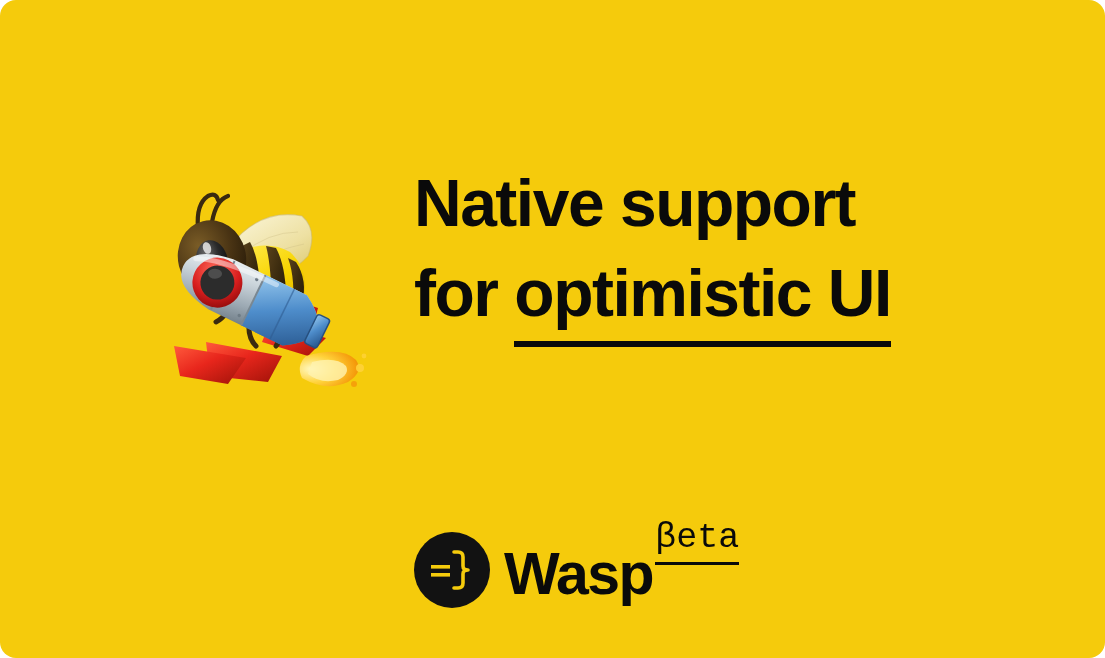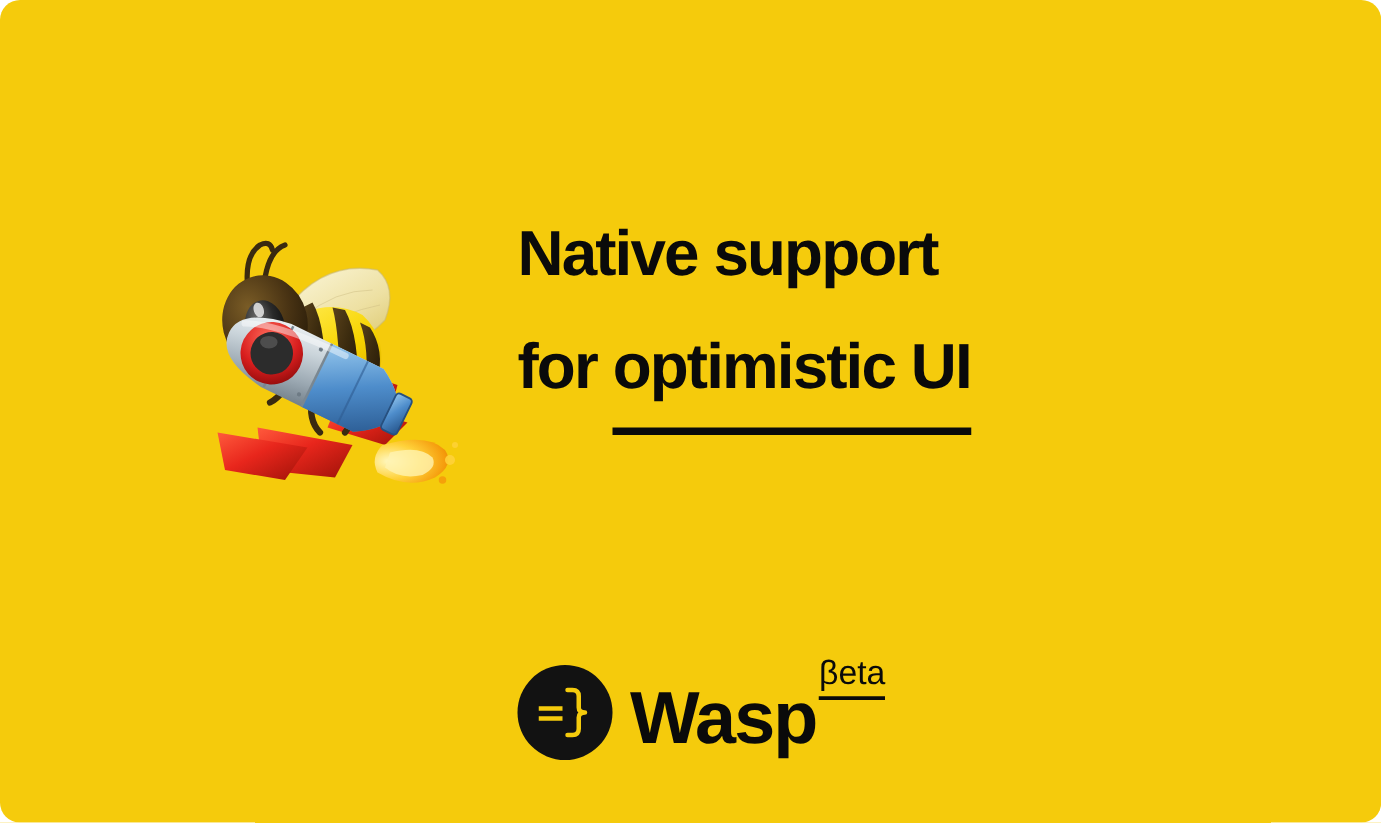--- a/index.html
+++ b/index.html
@@ -37,27 +37,27 @@
 
   
   #headline {
     position: absolute;
     left: 414px;
     top: 158px;
     width: 600px;
     color: #0A0A0A;
     font-family: "Liberation Sans", sans-serif;
     font-weight: bold;
-    font-size: 51px;
+    font-size: 66px;
     line-height: 90px;
     letter-spacing: -1.5px;
   }
   #headline .u {
     border-bottom: 6px solid #0A0A0A;
-    padding-bottom: 21px;
+    padding-bottom: 11px;
     display: inline;
     box-decoration-break: clone;
     text-align: right;
     -webkit-box-decoration-break: clone;
   }
 
   
   #logo-lockup {
     position: absolute;
     left: 414px;
@@ -86,23 +86,23 @@
     line-height: 1;
     letter-spacing: -1.5px;
     position: relative;
     top: 4px;
   }
   #logo-beta {
     position: relative;
     top: -26px;
     margin-left: 2px;
     color: #0A0A0A;
-    font-family: Liberation Sans, sans-serif;
+    font-family: Liberation Mono, monospace;
     font-weight: normal;
-    font-size: 27px;
+    font-size: 35px;
     line-height: 1;
     letter-spacing: 0px;
     border-bottom: 3px solid #0A0A0A;
     padding-bottom: 4px;
   }
 </style>
 </head>
 <body>
 
 <div id="card">

